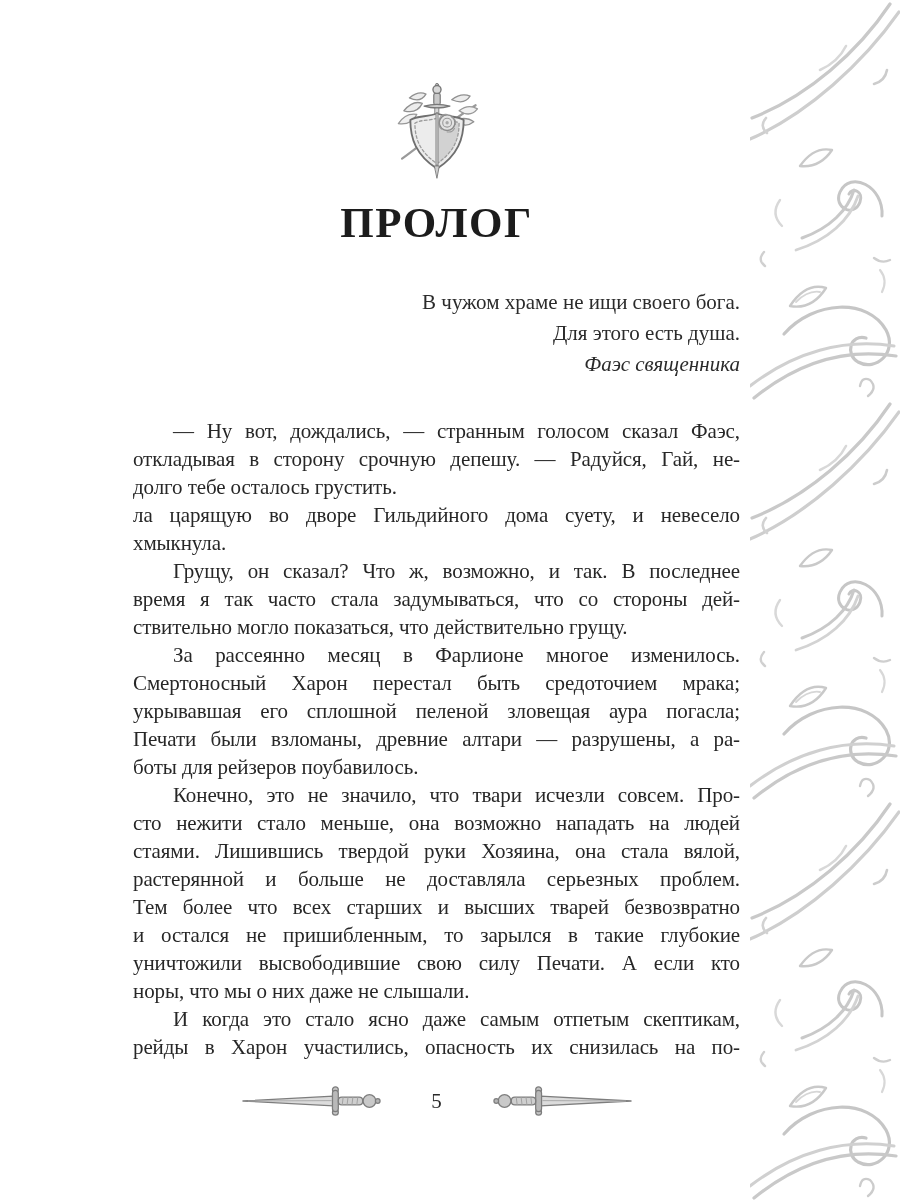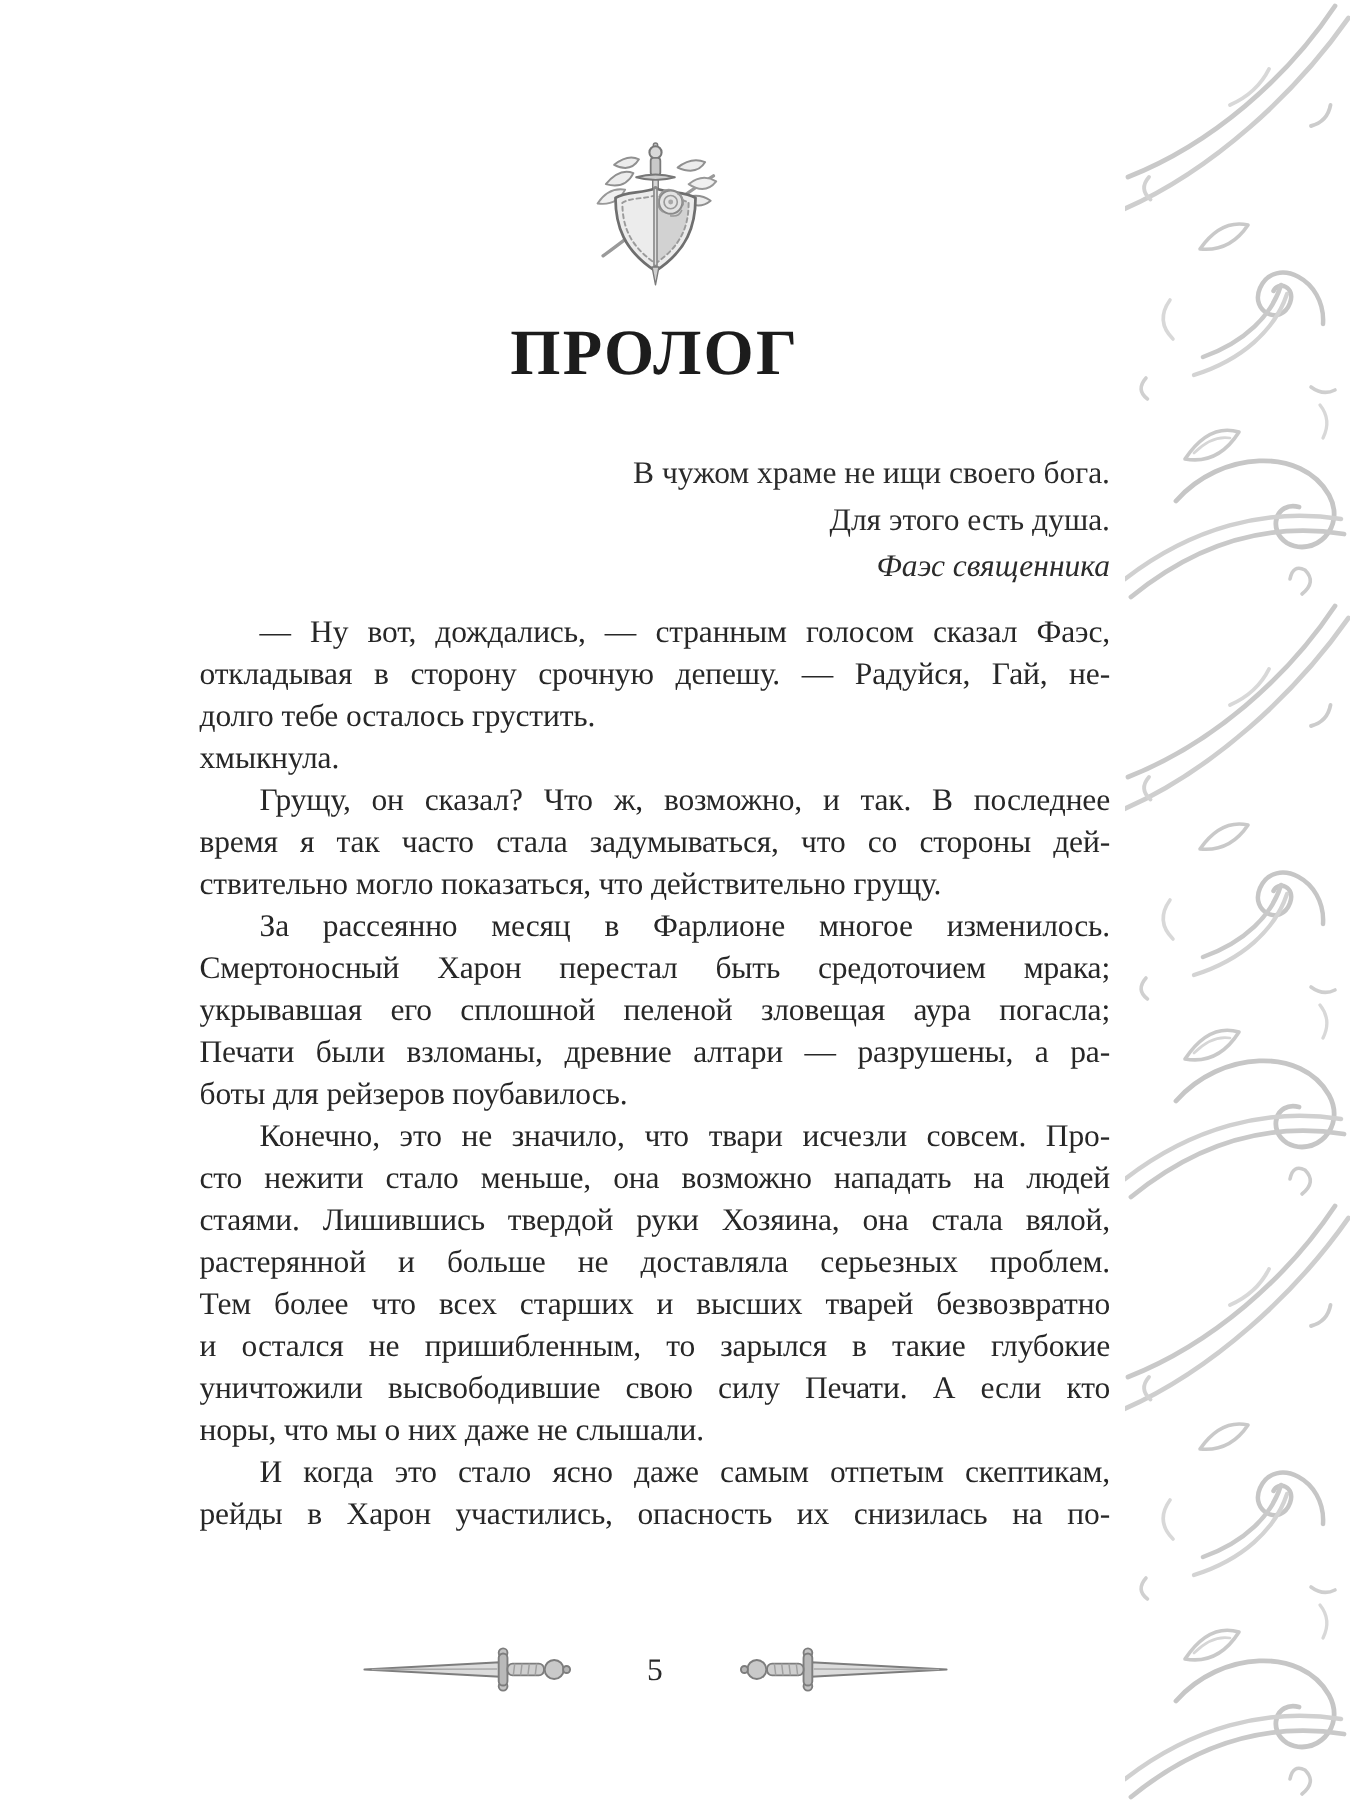--- a/index.html
+++ b/index.html
@@ -2,34 +2,34 @@
 <html><head>
 <meta charset="utf-8">
 <style>
   html,body { margin:0; padding:0; background:#ffffff; }
   .page {
     position:relative; width:900px; height:1200px; background:#ffffff;
     overflow:hidden; font-family:"Liberation Serif","DejaVu Serif",serif;
     color:#262626;
   }
   .border-ornament { position:absolute; top:0; right:0; width:150px; height:1200px; }
-  .content { position:absolute; left:133px; top:12px; width:607px; height:1035px; }
+  .content { position:absolute; left:133px; top:0; width:607px; height:1035px; }
 
   .emblem-wrap { text-align:center; padding-top:82px; }
   .emblem-wrap svg { width:92px; height:98px; }
 
   .title {
     margin:14px 0 0 0; text-align:center;
     font-size:43px; font-weight:bold; letter-spacing:1.5px; color:#1c1c1c;
   }
 
   .epigraph { margin-top:40px; text-align:right; font-size:21px; line-height:31px; color:#2b2b2b; }
   .epigraph .ep-attr { font-style:italic; }
 
-  .body-text { margin-top:14px; font-size:21px; line-height:28px; letter-spacing:-0.1px; color:#272727; }
+  .body-text { margin-top:37px; font-size:21px; line-height:28px; letter-spacing:-0.1px; color:#272727; }
   .body-text .line { text-align:justify; text-align-last:justify; -moz-text-align-last:justify; }
   .body-text .line.first { text-indent:40px; }
   .body-text .line.last { text-align-last:left; -moz-text-align-last:left; }
 
   .footer {
     position:absolute; top:1083px; left:0; width:607px;
     display:flex; align-items:center; justify-content:center; gap:44px;
   }
   .footer svg.dagger { width:146px; height:36px; }
   .page-number { font-size:21px; color:#2b2b2b; min-width:14px; text-align:center; }
@@ -111,20 +111,21 @@
     <div class="epigraph">
       <div class="ep-line">В чужом храме не ищи своего бога.</div>
       <div class="ep-line">Для этого есть душа.</div>
       <div class="ep-attr">Фаэс священника</div>
     </div>
 
     <div class="body-text">
         <div class="line first">— Ну вот, дождались, — странным голосом сказал Фаэс,</div>
         <div class="line">откладывая в сторону срочную депешу. — Радуйся, Гай, не-</div>
         <div class="line last">долго тебе осталось грустить.</div>
+        <div class="line">ла царящую во дворе Гильдийного дома суету, и невесело</div>
         <div class="line last">хмыкнула.</div>
         <div class="line first">Грущу, он сказал? Что ж, возможно, и так. В последнее</div>
         <div class="line">время я так часто стала задумываться, что со стороны дей-</div>
         <div class="line last">ствительно могло показаться, что действительно грущу.</div>
         <div class="line first">За рассеянно месяц в Фарлионе многое изменилось.</div>
         <div class="line">Смертоносный Харон перестал быть средоточием мрака;</div>
         <div class="line">укрывавшая его сплошной пеленой зловещая аура погасла;</div>
         <div class="line">Печати были взломаны, древние алтари — разрушены, а ра-</div>
         <div class="line last">боты для рейзеров поубавилось.</div>
         <div class="line first">Конечно, это не значило, что твари исчезли совсем. Про-</div>

